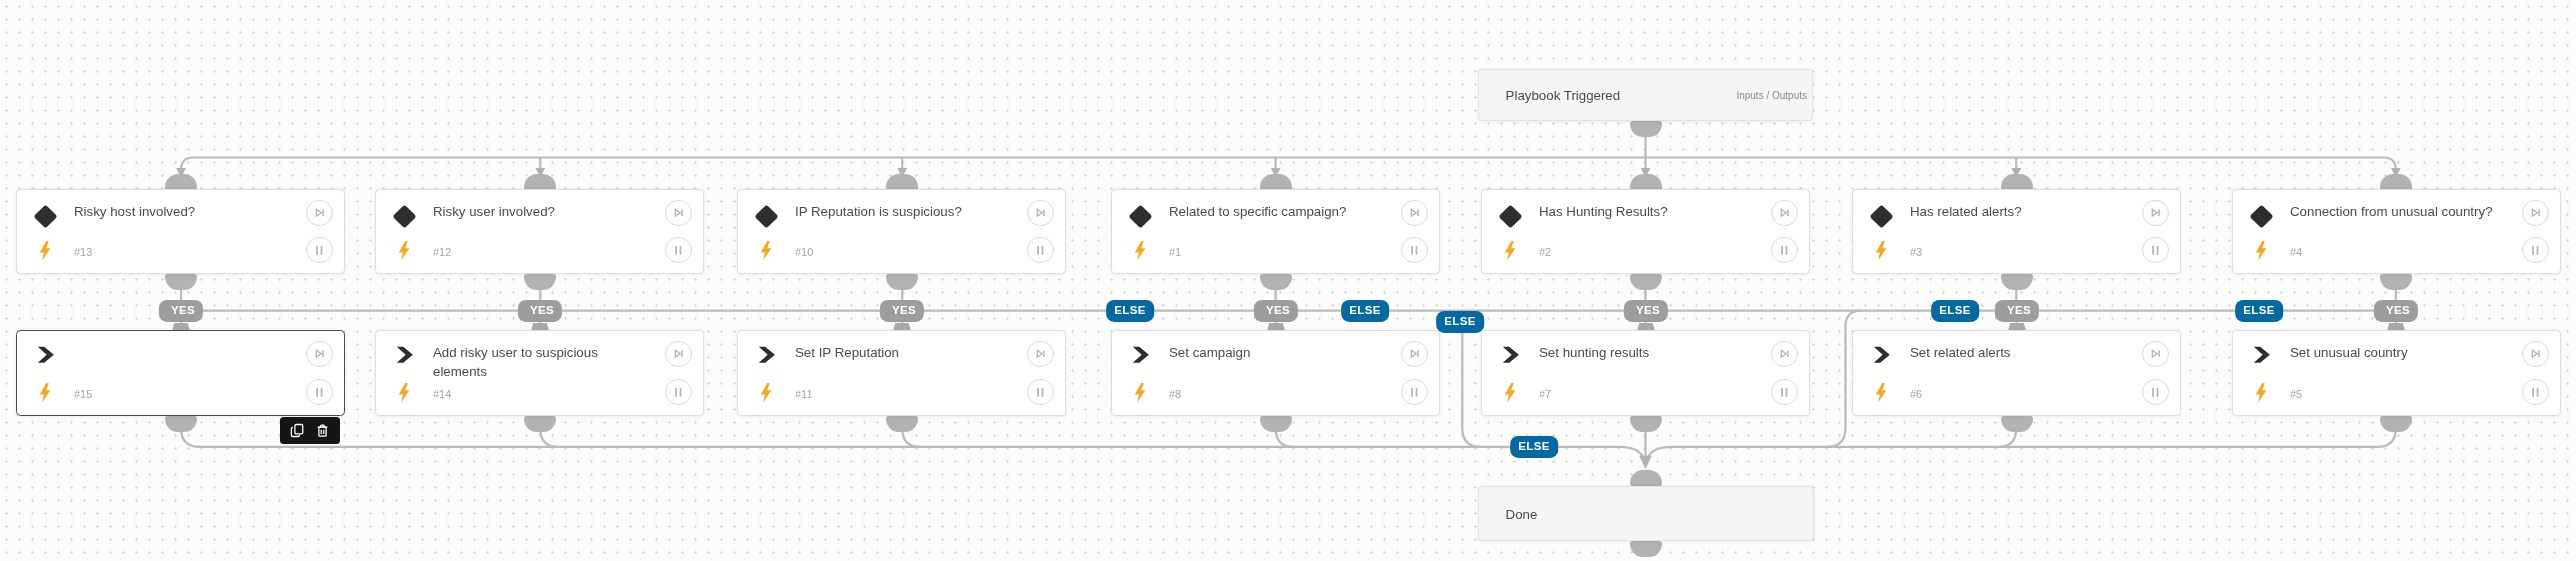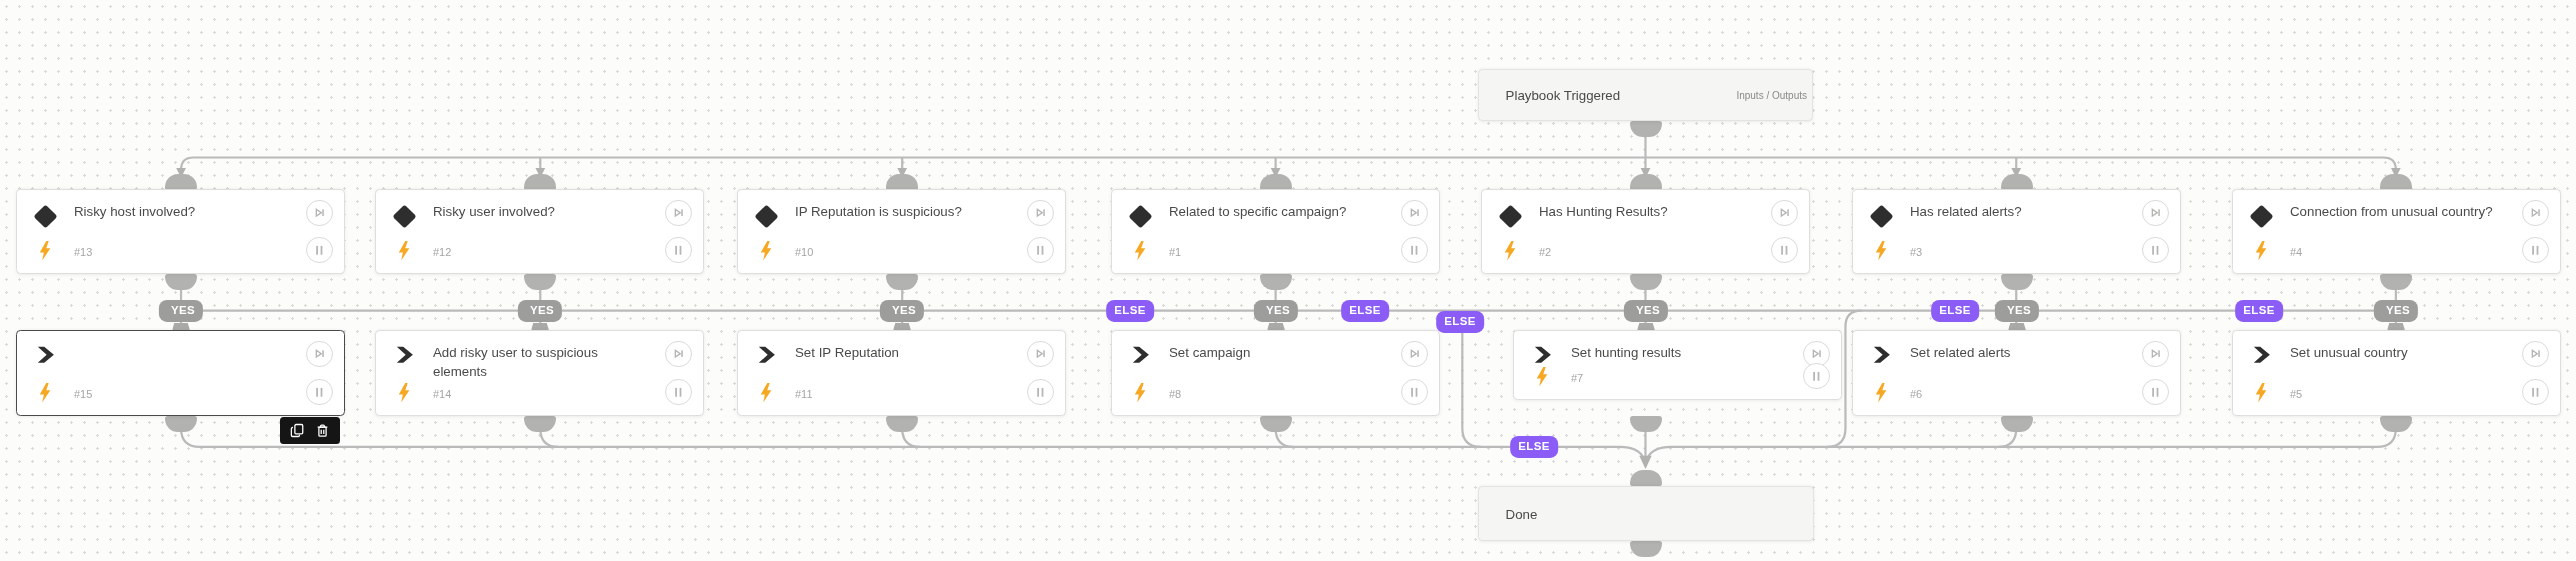--- a/index.html
+++ b/index.html
@@ -14,21 +14,21 @@
   svg.wires{position:absolute;left:0;top:0;z-index:1;}
   .port{position:absolute;width:32px;height:16px;background:#b2b2b0;z-index:2;transform:translateX(-50%);}
   .port.up{border-radius:16px 16px 3.5px 3.5px;}
   .port.down{border-radius:3.5px 3.5px 16px 16px;}
   .foot{position:absolute;width:17.7px;height:7px;background:#a9a9a7;z-index:2;transform:translateX(-50%);
         clip-path:polygon(12% 0,88% 0,100% 100%,0% 100%);}
   .badge{position:absolute;z-index:4;transform:translate(-50%,-50%);
          color:#fff;font-size:11.5px;font-weight:bold;letter-spacing:0.4px;
          padding:5.3px 8px;border-radius:8px;line-height:1;user-select:none;}
   .badge.yes{background:#9d9d9b;padding-left:12px;}
-  .badge.else{background:#8b5cf6;}
+  .badge.else{background:#0369a1;}
   .node{position:absolute;z-index:3;background:#ffffff;border:0.9px solid #dededc;border-radius:4.4px;
         box-shadow:0 0.9px 3.5px rgba(0,0,0,.07);box-sizing:border-box;}
   .node.terminal{background:#f5f5f3;border-color:#e4e3e1;}
   .node.selected{border:1.8px solid #4a4a4a;}
   .node .title{position:absolute;left:57px;top:13.3px;right:55px;font-size:13.3px;line-height:18.6px;color:#4a4a48;}
   .node .tid{position:absolute;left:57px;bottom:15px;font-size:11px;color:#a5a5a3;}
   .diamond{position:absolute;left:19.5px;top:17.7px;width:17px;height:17px;background:#2e2e2e;border-radius:2.7px;transform:rotate(45deg);}
   .chev{position:absolute;left:19.5px;top:14px;width:17.7px;height:19.5px;}
   .bolt{position:absolute;left:21px;bottom:12.4px;width:13.3px;height:19.5px;}
   .cbtn{position:absolute;right:11.5px;width:26.6px;height:26.6px;border:1.8px solid #dadad8;border-radius:50%;
@@ -347,21 +347,21 @@
         <rect x="11.2" y="4" width="1.8" height="8" fill="#b5b5b3"></rect>
       </svg>
     </span>
   <span class="cbtn bottom">
       <svg width="10.6" height="10.6" viewBox="0 0 12 12">
         <rect x="2.5" y="1" width="2" height="10" fill="#b5b5b3"></rect>
         <rect x="7.5" y="1" width="2" height="10" fill="#b5b5b3"></rect>
       </svg>
     </span>
 </div>
-<div class="node" style="left:1481px;top:330px;width:329px;height:70px;margin-left:32px;">
+<div class="node" style="left:1481px;top:330px;width:329px;height:86px;">
   <svg class="chev" viewBox="0 0 22 22">
       <path d="M1 1 h8 L21 11 L9 21 H1 L12 11 Z" fill="#2e2e2e"></path>
     </svg>
   <span class="title">Set hunting results</span>
   <svg class="bolt" viewBox="0 0 16 24">
       <path d="M10 0 L2 14 h5 L5 24 L15 9 h-5 L13 0 Z" fill="#F7A823"></path>
     </svg>
   <span class="tid">#7</span>
   <span class="cbtn top">
       <svg width="13.3" height="13.3" viewBox="0 0 16 16">

